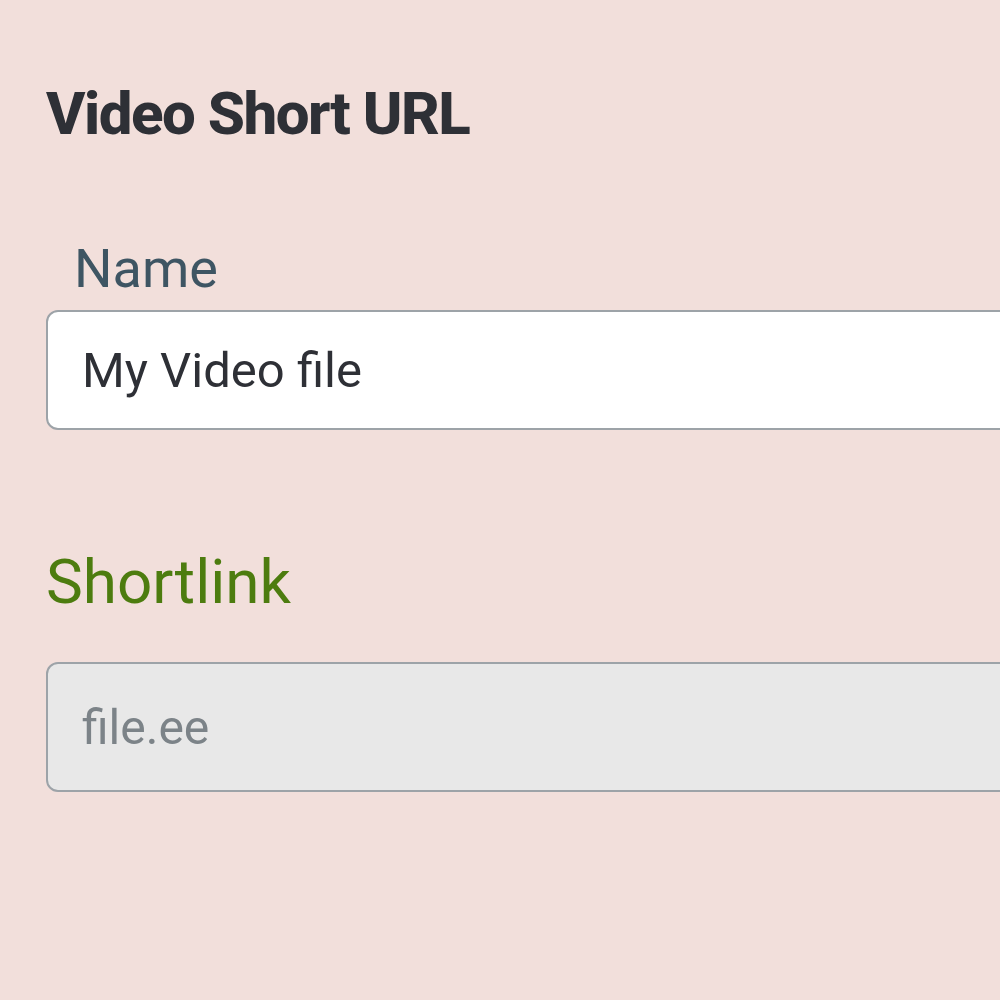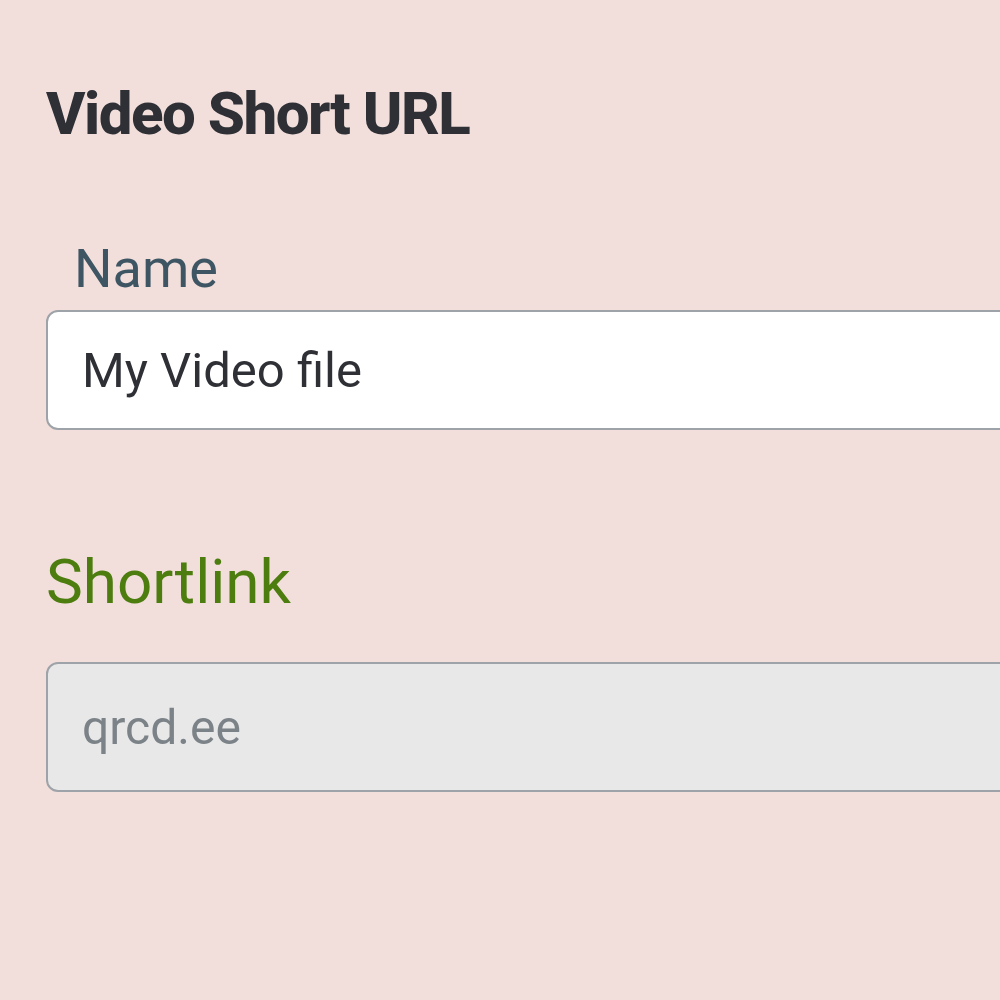--- a/index.html
+++ b/index.html
@@ -79,16 +79,16 @@
   <h1 class="page-title">Video Short URL</h1>
 
   <div class="field-group">
     <label class="field-label">Name</label>
     <input type="text" class="text-input" value="My Video file" style="">
   </div>
 
   <div>
     <label class="section-label">Shortlink</label>
     <div class="shortlink-box">
-      <span class="shortlink-domain">qrcd.ee</span>
+      <span class="shortlink-domain">file.ee</span>
     </div>
   </div>
 </div>
 
 </body></html>

